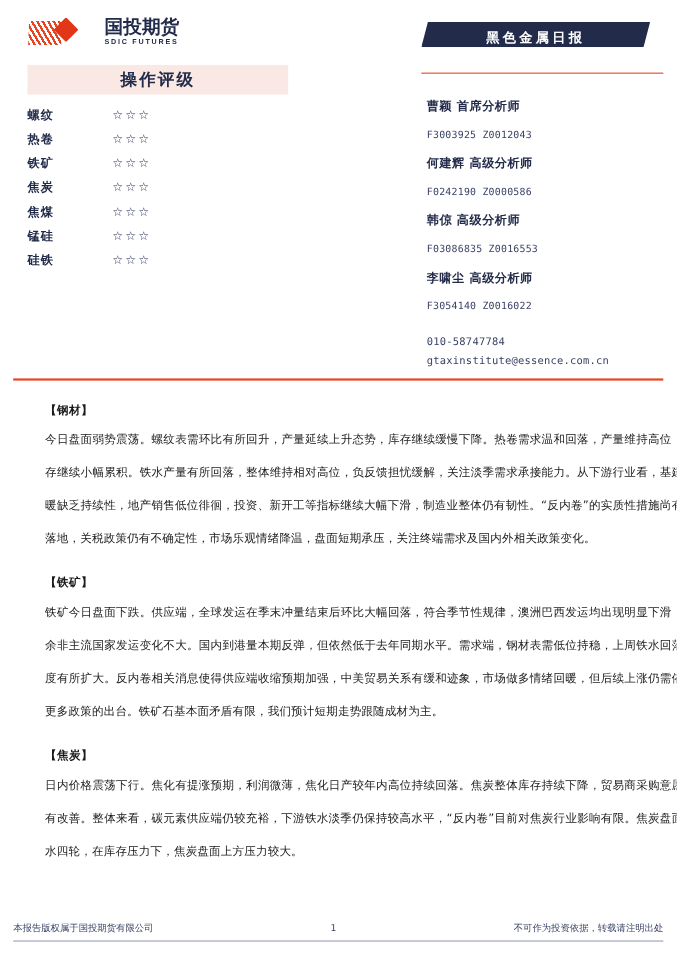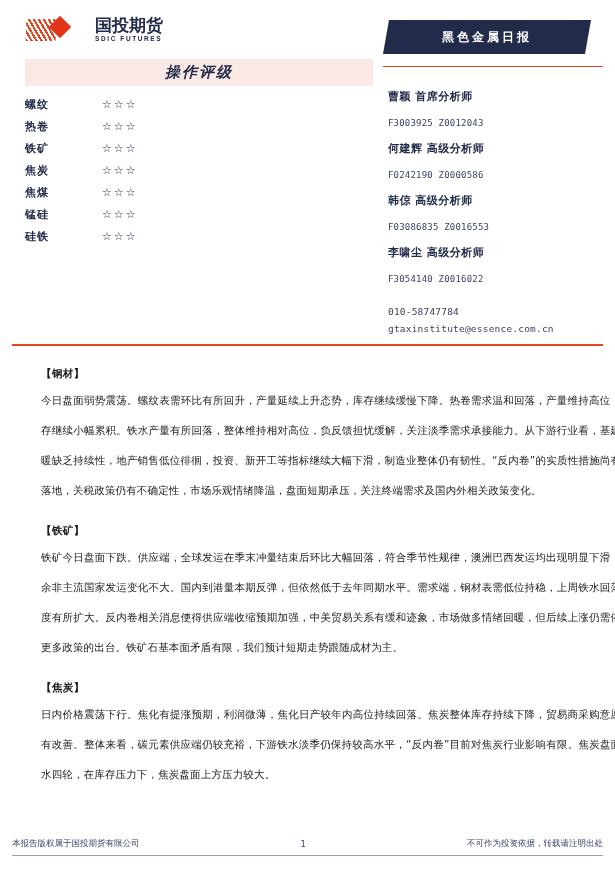--- a/index.html
+++ b/index.html
@@ -78,27 +78,26 @@
     color: #232b4a;
     letter-spacing: 1.6px;
     line-height: 8px;
     margin-top: 1px;
   }
 
   
   .rating-title-band {
     position: absolute;
     left: 25px; top: 59px;
-    width: 348px;
+    width: 237px;
     height: 27px;
     background: #fae8e4;
     display: flex;
     align-items: center;
     justify-content: center;
-    font-style: italic;
   }
   .rating-title {
     font-family: "DejaVu Serif", "Liberation Serif", serif;
     font-size: 15px;
     font-weight: bold;
     color: #232b4a;
     letter-spacing: 2px;
   }
   .rating-list {
     position: absolute;
@@ -124,25 +123,25 @@
     color: #2b3356;
     letter-spacing: 2px;
     margin-left: 15px;
   }
 
   
   .banner {
     position: absolute;
     left: 383px; top: 20px;
     width: 208px;
-    height: 34px;
+    height: 23px;
     background: #232b4a;
     clip-path: polygon(6px 0, 100% 0, calc(100% - 6px) 100%, 0 100%);
     display: flex;
-    align-items: center;
+    align-items: flex-end;
     justify-content: center;
   }
   .banner-text {
     font-family: "DejaVu Serif", "Liberation Serif", serif;
     font-size: 12px;
     font-weight: bold;
     color: #ffffff;
     letter-spacing: 3px;
   }
   .doc-date {

